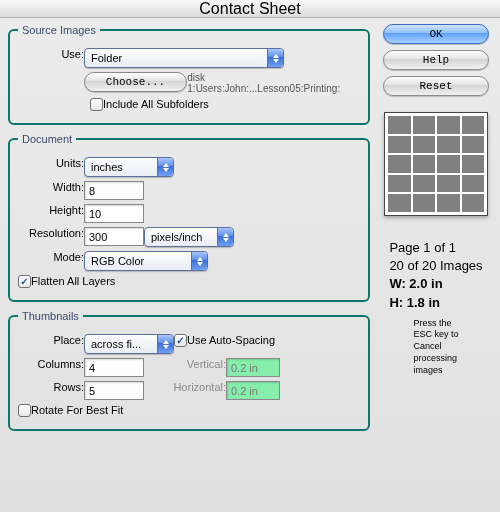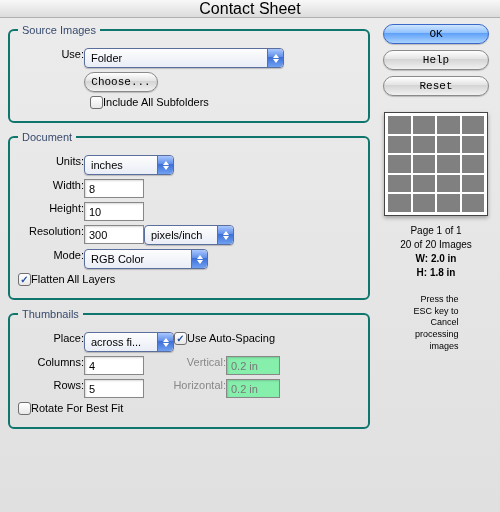--- a/index.html
+++ b/index.html
@@ -121,22 +121,22 @@
     border: 1px solid #444;
     background: #ffffff;
     padding: 3px;
     display: grid;
     grid-template-columns: repeat(4, 1fr);
     grid-template-rows: repeat(5, 1fr);
     gap: 2px;
     box-shadow: 0 2px 4px rgba(0,0,0,0.3);
   }
   .preview div { background: #808080; }
-  .info { font-size: 10px; text-align:center; line-height:1.4; margin-top:2px;}
-  .hint { font-size: 9px; text-align:right; line-height:1.3; margin-top:8px; color:#000;}
+  .info { font-size: 13px; text-align:left; line-height:1.4; margin-top:17px;}
+  .hint { font-size: 9px; text-align:left; line-height:1.3; color:#000;}
   .disabled-label { color:#888; }
 </style>
 </head>
 <body>
 
 <div class="titlebar">Contact Sheet</div>
 
 <div class="main">
   <div class="left">
 
@@ -144,21 +144,22 @@
       <legend>Source Images</legend>
       <div class="row">
         <span class="label">Use:</span>
         <div class="aqua-select" style="width:200px">
           <span>Folder</span>
           <span class="cap"></span>
         </div>
       </div>
       <div class="row">
         <span class="label"></span>
-        <div class="aqua-button" style="width:74px">Choose...</div>
+        <div class="aqua-button" style="width:104px">Choose...</div>
+        <span class="pathtext">disk 1:Users:John:...Lesson05:Printing:</span>
       </div>
       <div class="row" style="margin-left:72px">
         <span class="checkbox"></span>
         <span>Include All Subfolders</span>
       </div>
     </fieldset>
 
     <fieldset>
       <legend>Document</legend>
       <div class="row">

